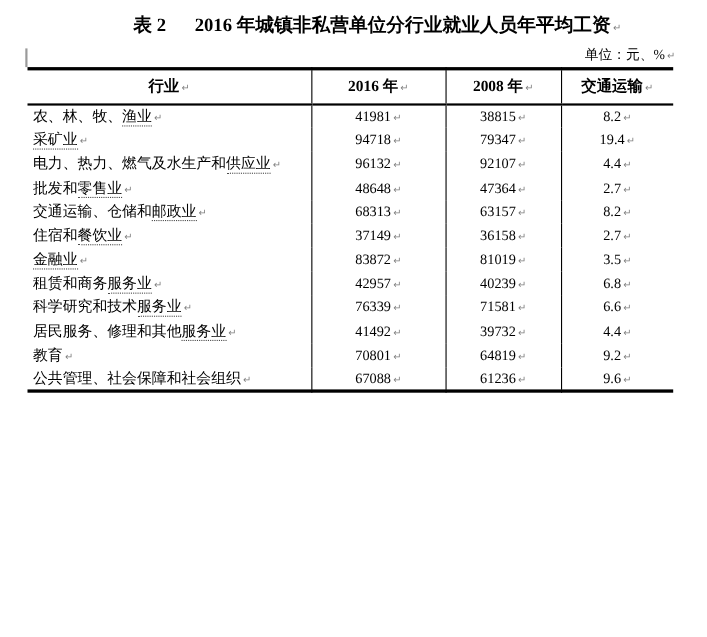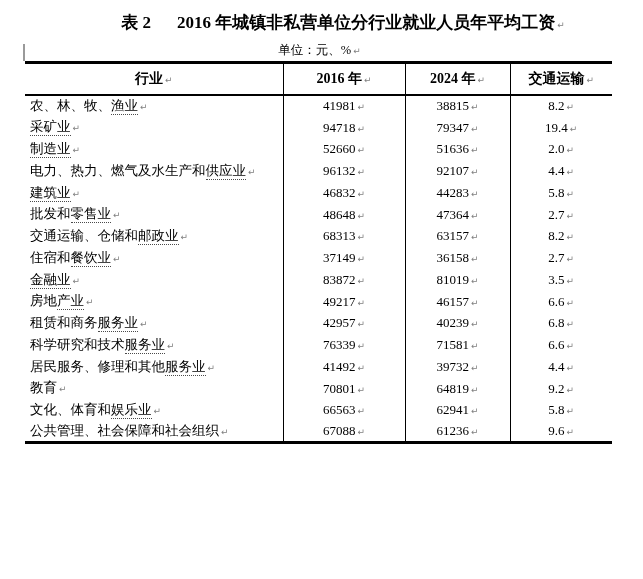--- a/index.html
+++ b/index.html
@@ -7,21 +7,21 @@
   body {
     width:643px; height:579px; position:relative; overflow:hidden;
     font-family:"Liberation Serif","DejaVu Serif",serif; color:#000;
   }
   .title {
     position:absolute; top:11px; left:0; width:643px; text-align:center;
     font-weight:bold; font-size:17px; white-space:nowrap;padding-left:43px;
   }
   .title .gap { display:inline-block; width:26px; }
   .unit-line {
-    position:absolute; top:42px; left:25px; width:589px; text-align:center;
+    position:absolute; top:42px; left:25px; width:589px; text-align:right;
     font-size:12.5px;
   }
   .tick {
     position:absolute; left:23px; top:44px; width:2px; height:17px; background:#9a9a9a;
   }
   table {
     position:absolute; left:25px; top:61px; width:587px;
     border-collapse:collapse; table-layout:fixed;
     border-top:3px solid #000; border-bottom:3px solid #000;
   }
@@ -59,54 +59,42 @@
   <colgroup>
     <col style="width:258px">
       <col style="width:122px">
       <col style="width:105px">
       <col style="width:102px">
   </colgroup>
   <thead>
     <tr>
       <th><span>行业</span><span class="mark">↵</span></th>
       <th><span>2016 年</span><span class="mark">↵</span></th>
-      <th><span>2024 年</span><span class="mark">↵</span></th>
+      <th><span>2008 年</span><span class="mark">↵</span></th>
       <th><span>交通运输</span><span class="mark">↵</span></th>
     </tr>
   </thead>
   <tbody id="table-body">
       <tr>
     <td class="industry">农、林、牧、<span class="u">渔业</span><span class="mark">↵</span></td>
     <td>41981<span class="mark">↵</span></td>
     <td>38815<span class="mark">↵</span></td>
     <td>8.2<span class="mark">↵</span></td>
   </tr>
       <tr>
     <td class="industry"><span class="u">采矿业</span><span class="mark">↵</span></td>
     <td>94718<span class="mark">↵</span></td>
     <td>79347<span class="mark">↵</span></td>
     <td>19.4<span class="mark">↵</span></td>
   </tr>
       <tr>
-    <td class="industry"><span class="u">制造业</span><span class="mark">↵</span></td>
-    <td>52660<span class="mark">↵</span></td>
-    <td>51636<span class="mark">↵</span></td>
-    <td>2.0<span class="mark">↵</span></td>
-  </tr>
-      <tr>
     <td class="industry">电力、热力、燃气及水生产和<span class="u">供应业</span><span class="mark">↵</span></td>
     <td>96132<span class="mark">↵</span></td>
     <td>92107<span class="mark">↵</span></td>
     <td>4.4<span class="mark">↵</span></td>
-  </tr>
-      <tr>
-    <td class="industry"><span class="u">建筑业</span><span class="mark">↵</span></td>
-    <td>46832<span class="mark">↵</span></td>
-    <td>44283<span class="mark">↵</span></td>
-    <td>5.8<span class="mark">↵</span></td>
   </tr>
       <tr>
     <td class="industry">批发和<span class="u">零售业</span><span class="mark">↵</span></td>
     <td>48648<span class="mark">↵</span></td>
     <td>47364<span class="mark">↵</span></td>
     <td>2.7<span class="mark">↵</span></td>
   </tr>
       <tr>
     <td class="industry">交通运输、仓储和<span class="u">邮政业</span><span class="mark">↵</span></td>
     <td>68313<span class="mark">↵</span></td>
@@ -119,26 +107,20 @@
     <td>36158<span class="mark">↵</span></td>
     <td>2.7<span class="mark">↵</span></td>
   </tr>
       <tr>
     <td class="industry"><span class="u">金融业</span><span class="mark">↵</span></td>
     <td>83872<span class="mark">↵</span></td>
     <td>81019<span class="mark">↵</span></td>
     <td>3.5<span class="mark">↵</span></td>
   </tr>
       <tr>
-    <td class="industry">房地<span class="u">产业</span><span class="mark">↵</span></td>
-    <td>49217<span class="mark">↵</span></td>
-    <td>46157<span class="mark">↵</span></td>
-    <td>6.6<span class="mark">↵</span></td>
-  </tr>
-      <tr>
     <td class="industry">租赁和商务<span class="u">服务业</span><span class="mark">↵</span></td>
     <td>42957<span class="mark">↵</span></td>
     <td>40239<span class="mark">↵</span></td>
     <td>6.8<span class="mark">↵</span></td>
   </tr>
       <tr>
     <td class="industry">科学研究和技术<span class="u">服务业</span><span class="mark">↵</span></td>
     <td>76339<span class="mark">↵</span></td>
     <td>71581<span class="mark">↵</span></td>
     <td>6.6<span class="mark">↵</span></td>
@@ -149,25 +131,19 @@
     <td>39732<span class="mark">↵</span></td>
     <td>4.4<span class="mark">↵</span></td>
   </tr>
       <tr>
     <td class="industry">教育<span class="mark">↵</span></td>
     <td>70801<span class="mark">↵</span></td>
     <td>64819<span class="mark">↵</span></td>
     <td>9.2<span class="mark">↵</span></td>
   </tr>
       <tr>
-    <td class="industry">文化、体育和<span class="u">娱乐业</span><span class="mark">↵</span></td>
-    <td>66563<span class="mark">↵</span></td>
-    <td>62941<span class="mark">↵</span></td>
-    <td>5.8<span class="mark">↵</span></td>
-  </tr>
-      <tr>
     <td class="industry">公共管理、社会保障和社会组织<span class="mark">↵</span></td>
     <td>67088<span class="mark">↵</span></td>
     <td>61236<span class="mark">↵</span></td>
     <td>9.6<span class="mark">↵</span></td>
   </tr>
     </tbody>
 </table>
 
 </body></html>

